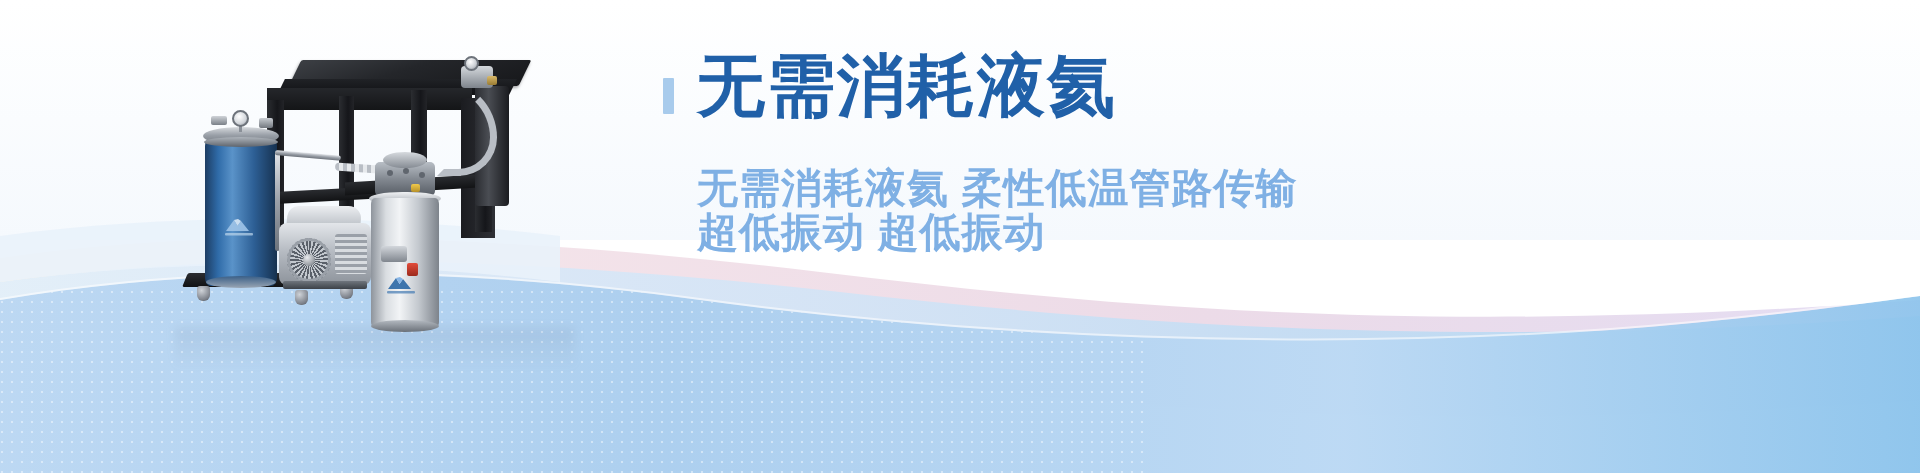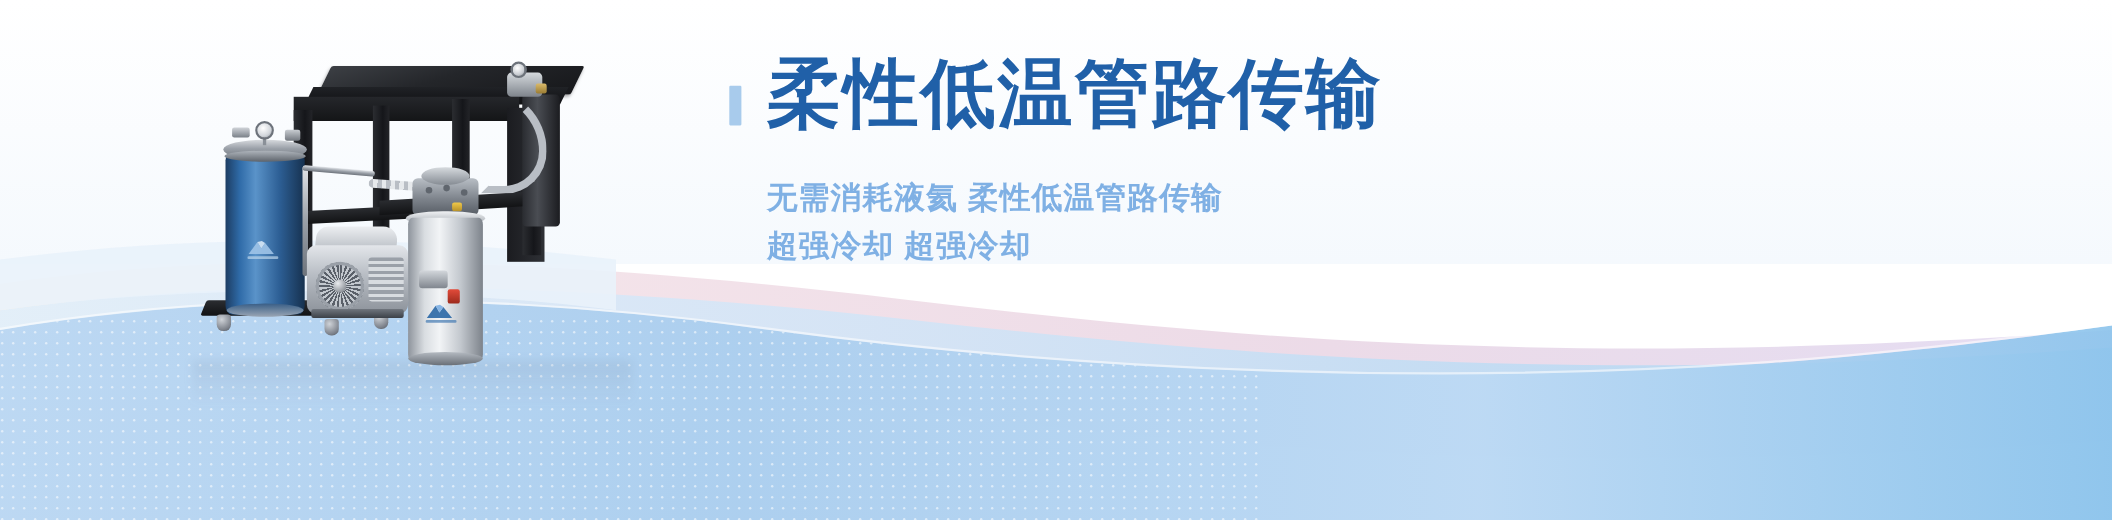--- a/index.html
+++ b/index.html
@@ -256,21 +256,21 @@
     font-size: 68px;
     font-weight: 700;
     letter-spacing: 2px;
     color: #2060a8;
     line-height: 1.05;
     white-space: nowrap;
   }
   .sub {
     position: absolute;
     left: 697px;
-    font-size: 28px;
+    font-size: 41px;
     font-weight: 700;
     color: #7fb0e4;
     letter-spacing: 1px;
     white-space: nowrap;
     line-height: 1.22;
   }
   .sub.s1 { top: 163px; }
   .sub.s2 { top: 207px; }
   .sub.s3 { top: 251px; }
 </style>
@@ -398,18 +398,18 @@
       <svg viewBox="0 0 80 44" width="40" height="22" aria-hidden="true">
         <path d="M10,30 L26,8 L33,20 L40,10 L56,30 Z" fill="#2f6ba8"></path>
         <path d="M26,8 L33,20 L40,10 L34,6 Z" fill="#7fb0e4"></path>
         <rect x="8" y="34" width="56" height="5" rx="2" fill="#4b7fb5" opacity=".8"></rect>
       </svg>
     </div>
   </div>
 
   <div class="accent-bar"></div>
 
-  <div class="headline">柔性低温管路传输</div>
+  <div class="headline">无需消耗液氦</div>
 
   <div class="sub s1">无需消耗液氦  柔性低温管路传输</div>
-  <div class="sub s2">超强冷却  超强冷却</div>
+  <div class="sub s2">超低振动  超低振动</div>
 
 </div>
 
 </body></html>

